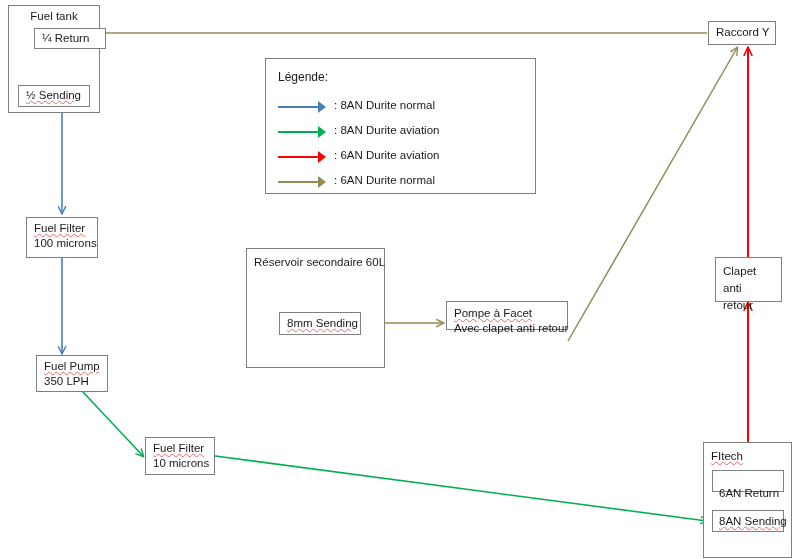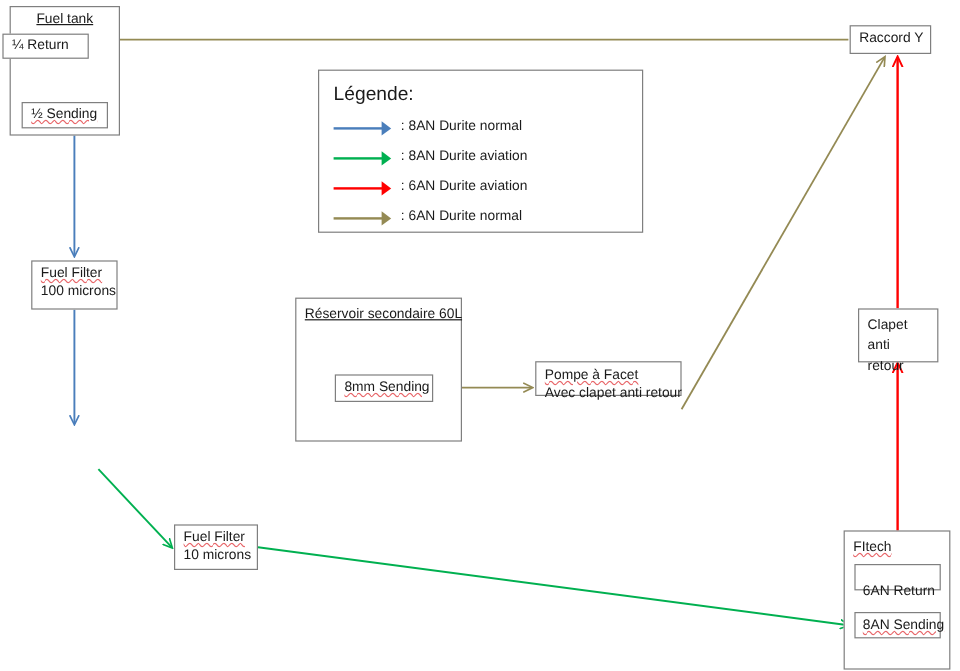--- a/index.html
+++ b/index.html
@@ -37,32 +37,31 @@
     position: absolute;
     border: 1px solid #7f7f7f;
     background: #ffffff;
     box-sizing: border-box;
   }
   .container-title {
     position: absolute;
     font-size: 11.5px;
     color: #1a1a1a;
     white-space: nowrap;
-    text-decoration: underline;
   }
   .legend-box {
     position: absolute;
     border: 1px solid #7f7f7f;
     background: #ffffff;
     box-sizing: border-box;
   }
   .legend-title {
     position: absolute;
     left: 12px; top: 11px;
-    font-size: 16px;
+    font-size: 12px;
     color: #1a1a1a;
   }
   .legend-row {
     position: absolute;
     left: 12px;
     height: 16px;
     font-size: 11.5px;
     color: #1a1a1a;
     white-space: nowrap;
   }
@@ -121,28 +120,32 @@
 
     <path d="M568,341 L737,48" stroke="#948a54" stroke-width="1.5" fill="none" marker-end="url(#ah-olive)"></path>
 
     <path d="M748,468 L748,303" stroke="#ff0000" stroke-width="2" fill="none" marker-end="url(#ah-red)"></path>
 
     <path d="M748,257 L748,48" stroke="#ff0000" stroke-width="2" fill="none" marker-end="url(#ah-red)"></path>
   </svg>
 
   <div class="container" style="left:8px; top:5px; width:92px; height:108px;"></div>
   <div class="container-title" style="left:8px; top:10px; width:92px; text-align:center;">Fuel tank</div>
-  <div class="node" style="left:2px; top:28px; width:72px; height:21px; padding-top:2px;">¼ Return</div>
+  <div class="node" style="left:34px; top:28px; width:72px; height:21px; padding-top:2px;">¼ Return</div>
   <div class="node spell" style="left:18px; top:85px; width:72px; height:22px; padding-top:2px;">½ Sending</div>
 
   <div class="node" style="left:26px; top:217px; width:72px; height:41px;">
     <span class="spell">Fuel Filter</span>
     <span class="l2">100 microns</span>
   </div>
 
+  <div class="node" style="left:36px; top:355px; width:72px; height:37px;">
+    <span class="spell">Fuel Pump</span>
+    <span class="l2">350 LPH</span>
+  </div>
 
   <div class="node" style="left:145px; top:437px; width:70px; height:38px;">
     <span class="spell">Fuel Filter</span>
     <span class="l2">10 microns</span>
   </div>
 
   <div class="container" style="left:246px; top:248px; width:139px; height:120px;"></div>
   <div class="container-title" style="left:254px; top:256px;">Réservoir secondaire 60L</div>
   <div class="node spell" style="left:279px; top:312px; width:82px; height:23px; padding-top:3px;">8mm  Sending</div>
 

